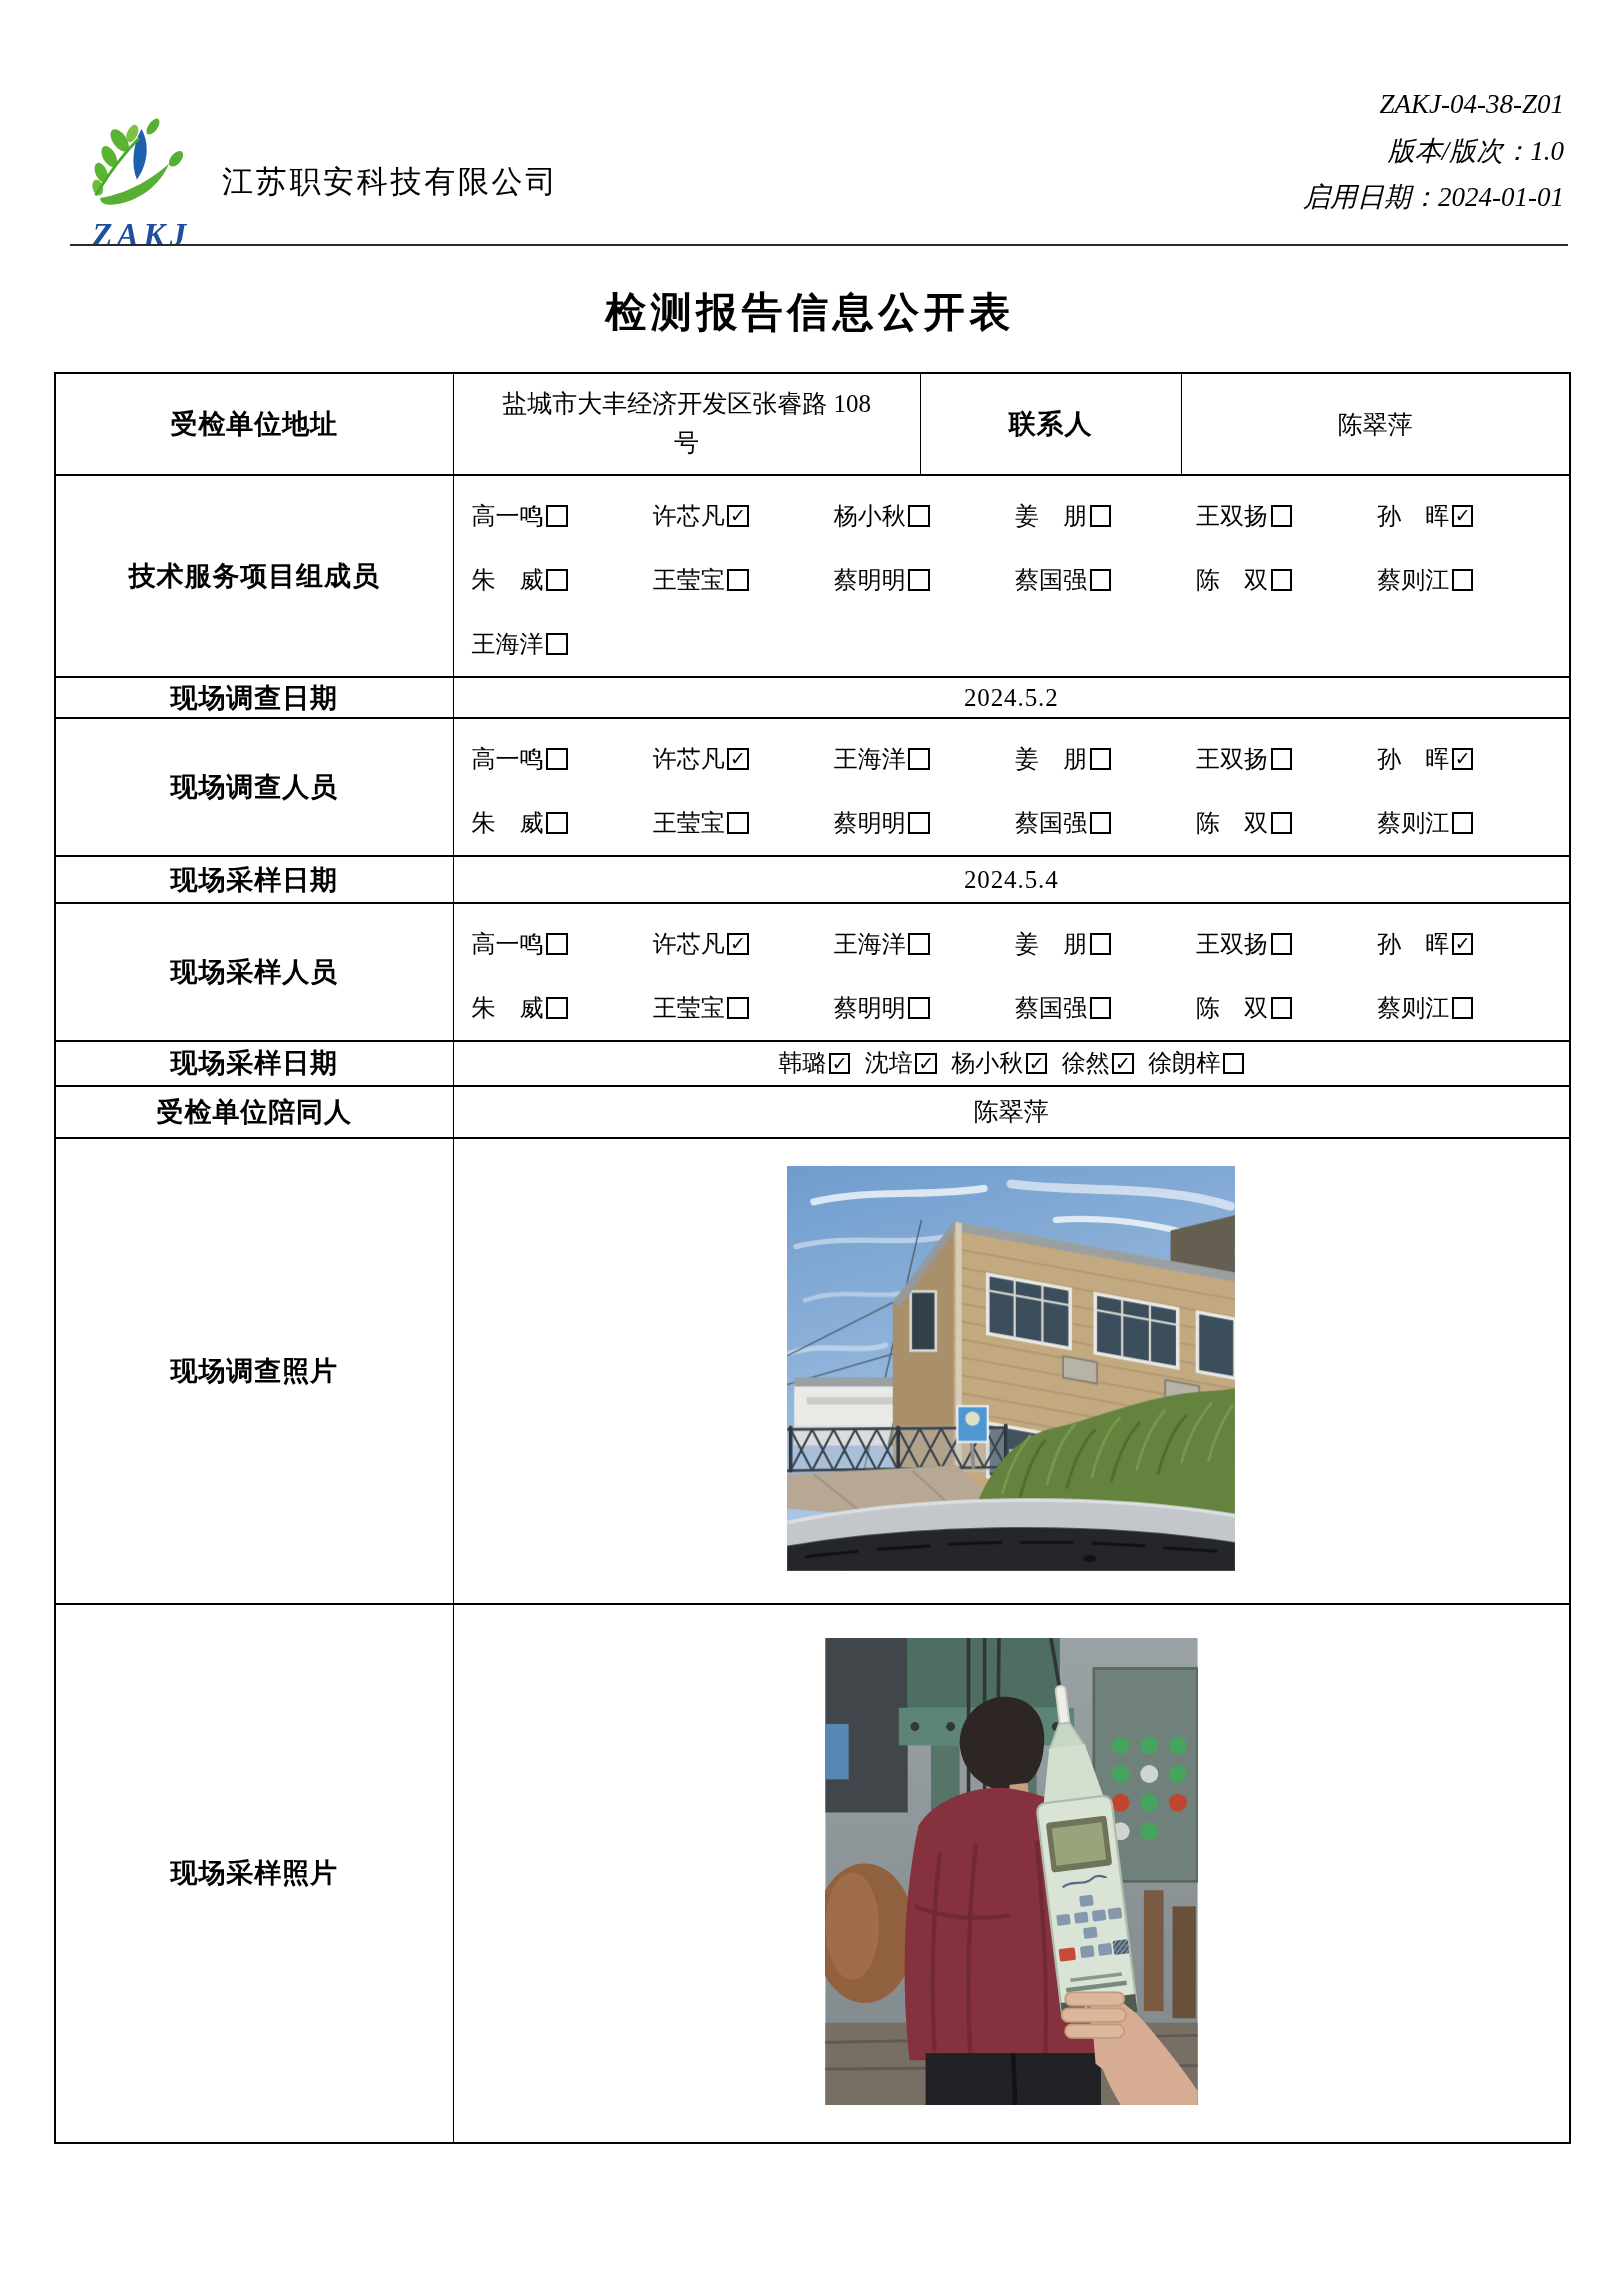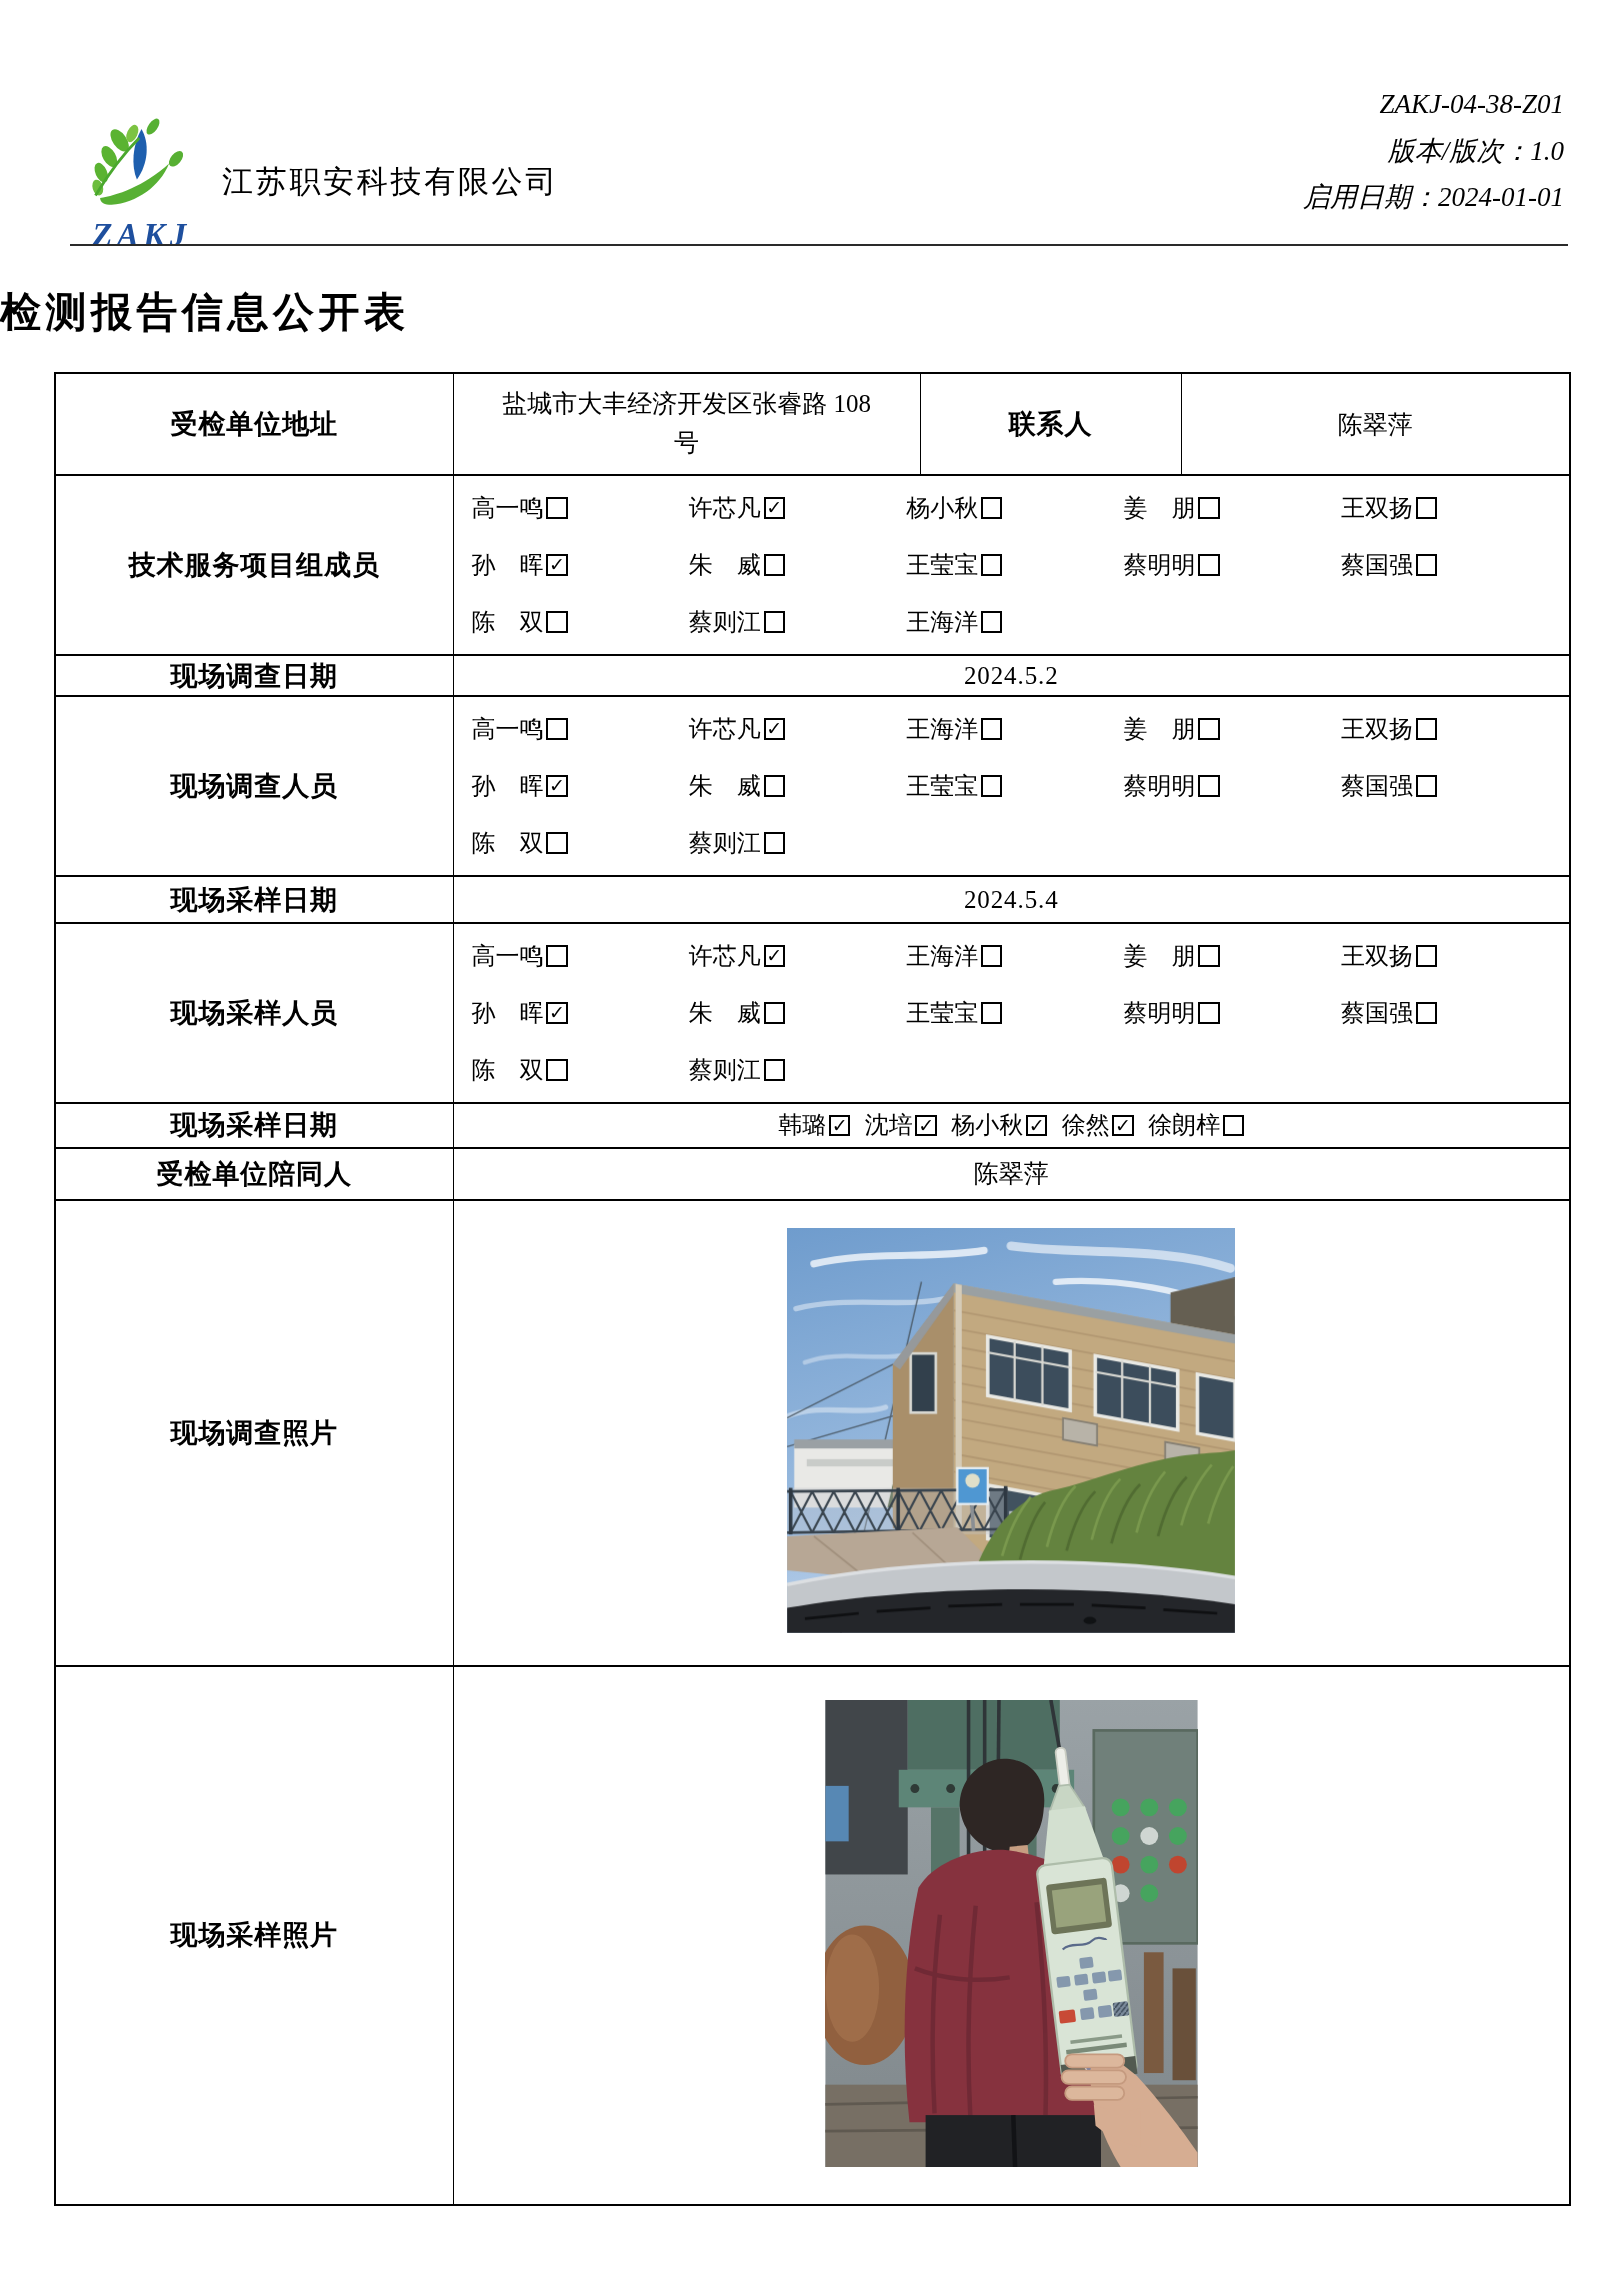--- a/index.html
+++ b/index.html
@@ -8,36 +8,36 @@
   
   .brand{position:absolute;left:79px;top:115px;display:flex;align-items:center;gap:18px;}
   .logo-wrap{position:relative;width:125px;height:134px;text-align:center;}
   .logo-wrap svg{display:block;margin:0 auto;}
   .zakj{font-style:italic;font-weight:bold;color:#1e4f9e;font-size:33px;letter-spacing:4.5px;
         font-family:"Liberation Serif",serif;margin-top:-3.6px;}
   .company{font-size:31px;letter-spacing:2.7px;}
   .doc-meta{position:absolute;right:56px;top:81px;text-align:right;font-size:27px;line-height:1.73;font-style:italic;}
   .header-rule{position:absolute;left:70px;right:52px;top:244px;border-top:2.7px solid #2a2a2a;}
   
-  .title{position:absolute;left:0;top:285px;width:100%;text-align:left;
+  .title{position:absolute;left:0;top:285px;width:100%;text-align:center;
          font-size:41px;font-weight:bold;letter-spacing:4.5px;}
   
   table.report{position:absolute;left:54px;top:372px;width:1514px;border-collapse:collapse;
                table-layout:fixed;}
   table.report{border:2.7px solid #000;}
   table.report td{border:1.8px solid #000;border-top-width:2.7px;border-bottom-width:2.7px;
                   vertical-align:middle;padding:0;}
   td.lbl{font-weight:bold;font-size:27px;text-align:center;letter-spacing:0.9px;}
   td.val{font-size:25px;text-align:center;}
   .wrap-narrow{display:inline-block;max-width:282px;line-height:1.55;}
   .wrap-addr{display:inline-block;max-width:392px;line-height:1.55;}
   .date-val{font-size:26px;letter-spacing:0.9px;}
   
-  .people-grid{display:grid;grid-template-columns:repeat(5,1fr);row-gap:25px;
-               padding:16px 10.7px 16px 18px;}
+  .people-grid{display:grid;grid-template-columns:repeat(6,1fr);row-gap:32px;
+               padding:16px 10.7px 16px 18px;margin-top:8px;}
   .people-line{display:flex;justify-content:center;align-items:center;gap:14.3px;padding:5.4px 0;}
   .person{display:inline-flex;align-items:center;white-space:nowrap;font-size:24px;}
   .pname{letter-spacing:0px;}
   .cb{display:inline-block;box-sizing:border-box;width:21.5px;height:21.5px;border:2.7px solid #000;
       margin-left:2.7px;line-height:17px;text-align:center;font-size:19px;font-weight:bold;
       font-family:"DejaVu Sans",sans-serif;}
   
   td.photo-cell{text-align:center;}
   .photo-frame{display:inline-block;line-height:0;}
   

